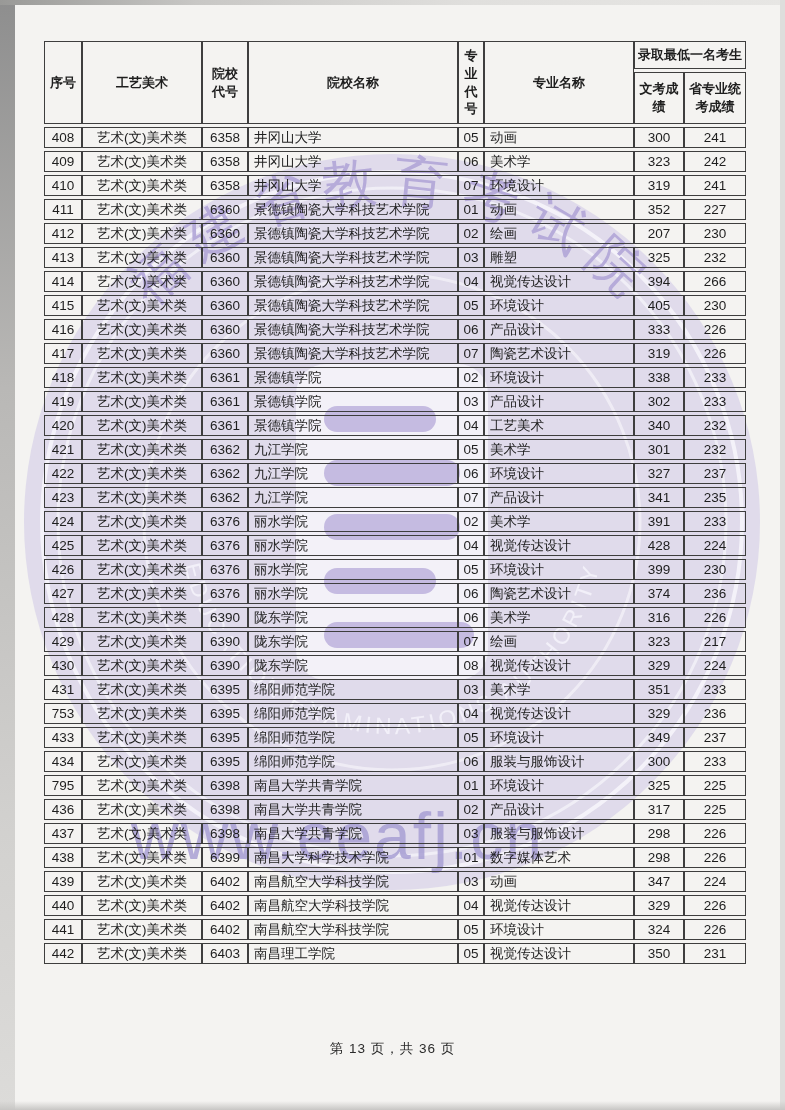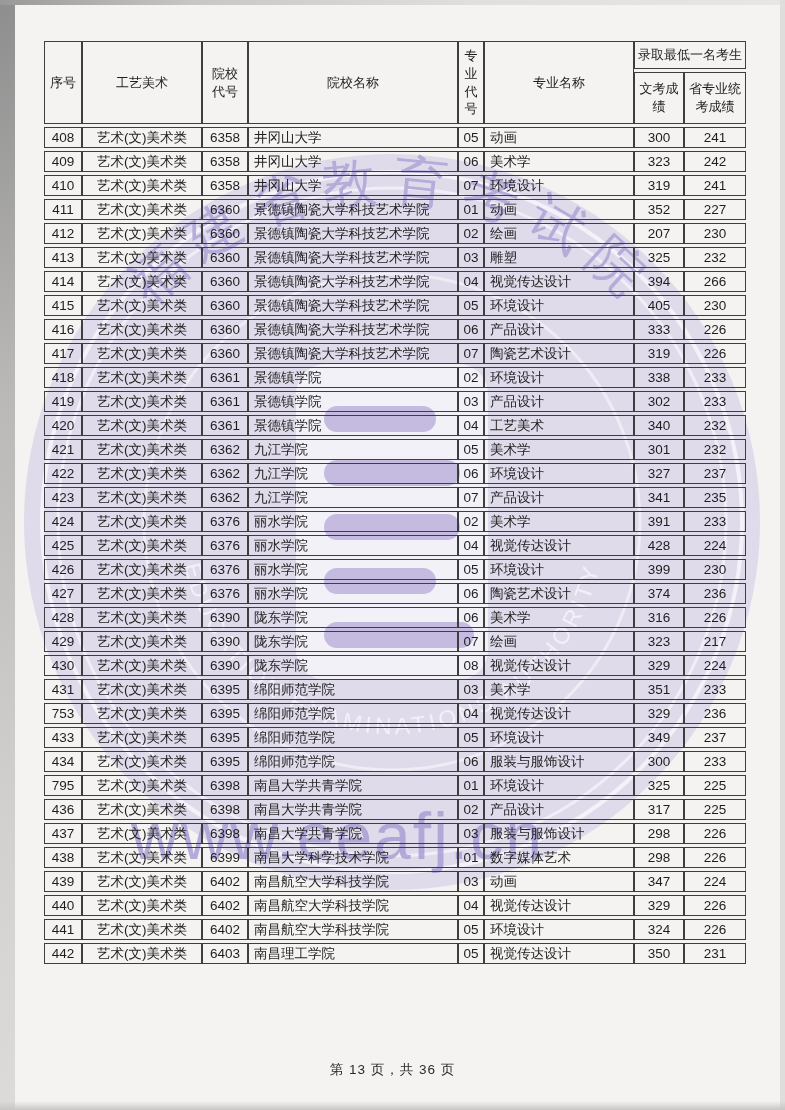--- a/index.html
+++ b/index.html
@@ -29,33 +29,33 @@
   
   table.sheet{
     position:absolute;left:44px;top:38px;width:702px;z-index:2;
     border-collapse:separate;border-spacing:0 3px;table-layout:fixed;
   }
   th,td{
     border:1px solid #3e3e3e;color:#1e1e1e;background:transparent;
     overflow:hidden;box-sizing:border-box;
   }
   th{
-    font-weight:400;font-size:13px;line-height:1.35;text-align:center;
+    font-weight:700;font-size:13px;line-height:1.35;text-align:center;
     vertical-align:middle;word-break:break-all;padding:1px 3px;
   }
   th.h-top{height:28px}
   th.h-sub{height:52px}
   th.h-vert{padding:1px 5px}
   td{font-size:13.5px;height:21px;padding:0 2px;white-space:nowrap;vertical-align:middle}
   .c-center{text-align:center}
   .c-left{text-align:left;padding-left:5px}
 
   .footer{
     position:absolute;left:0;top:1040px;width:785px;z-index:2;
-    text-align:center;font-size:13.5px;color:#2b2b2b;letter-spacing:1px;margin-top:21px;
+    text-align:center;font-size:13.5px;color:#2b2b2b;letter-spacing:1px;
   }
 </style>
 </head>
 <body>
 
 <div class="edge-left"></div>
 <div class="edge-top"></div>
 <div class="edge-right"></div>
 <div class="edge-bottom"></div>
 

